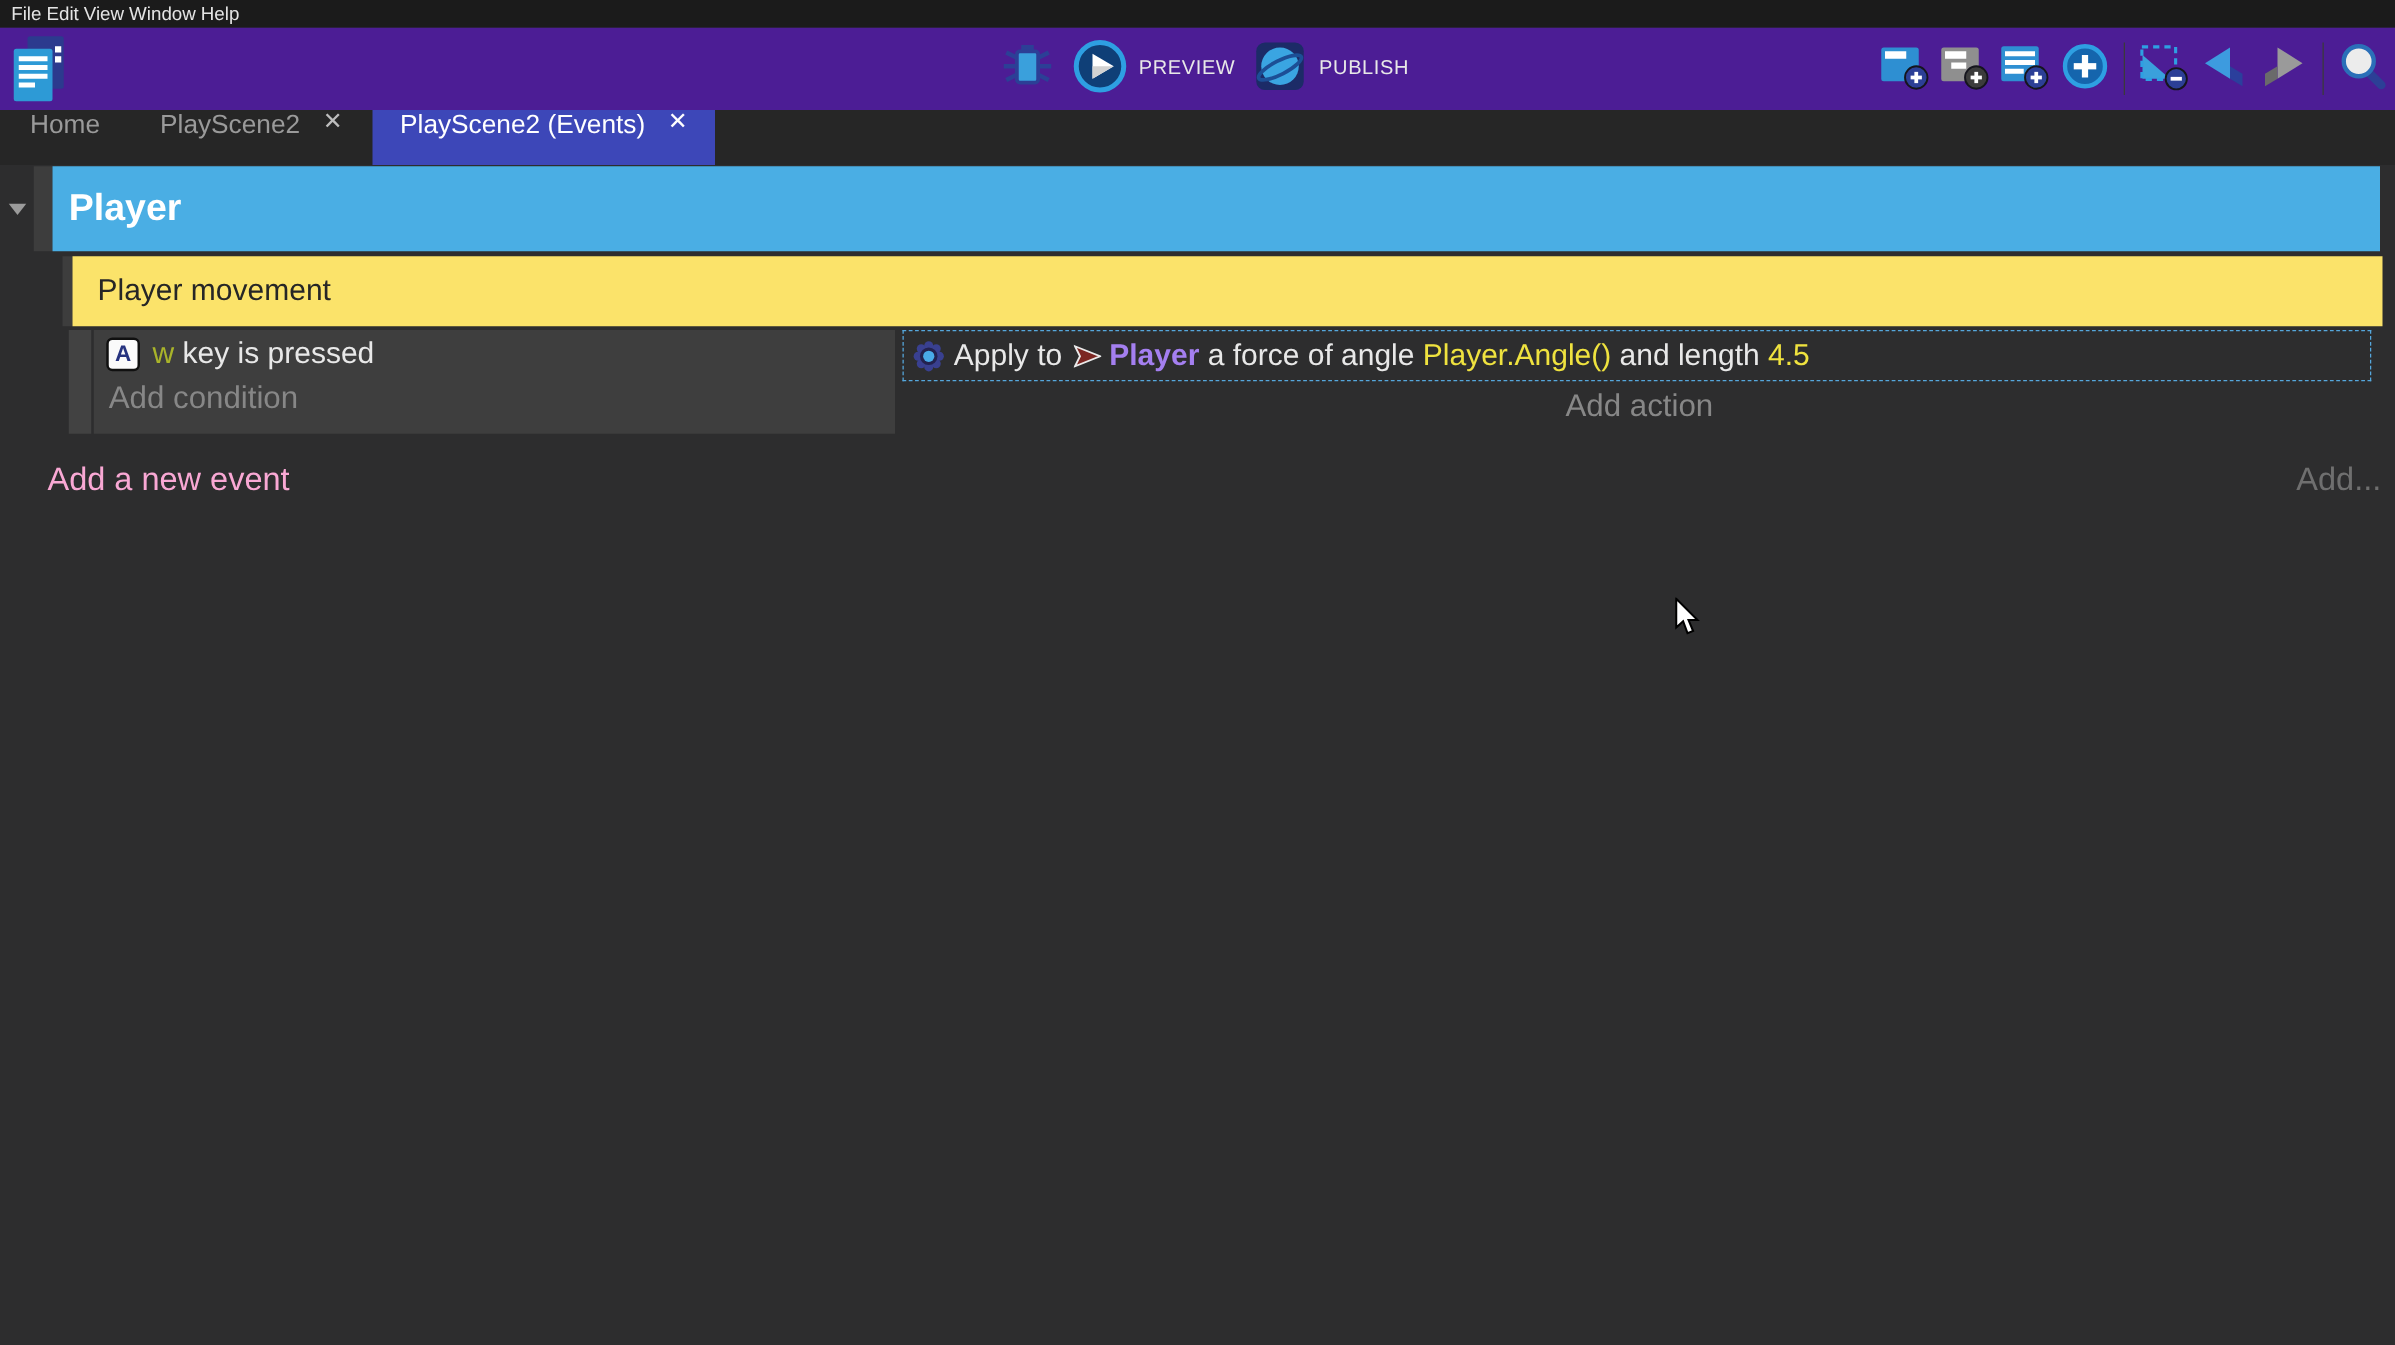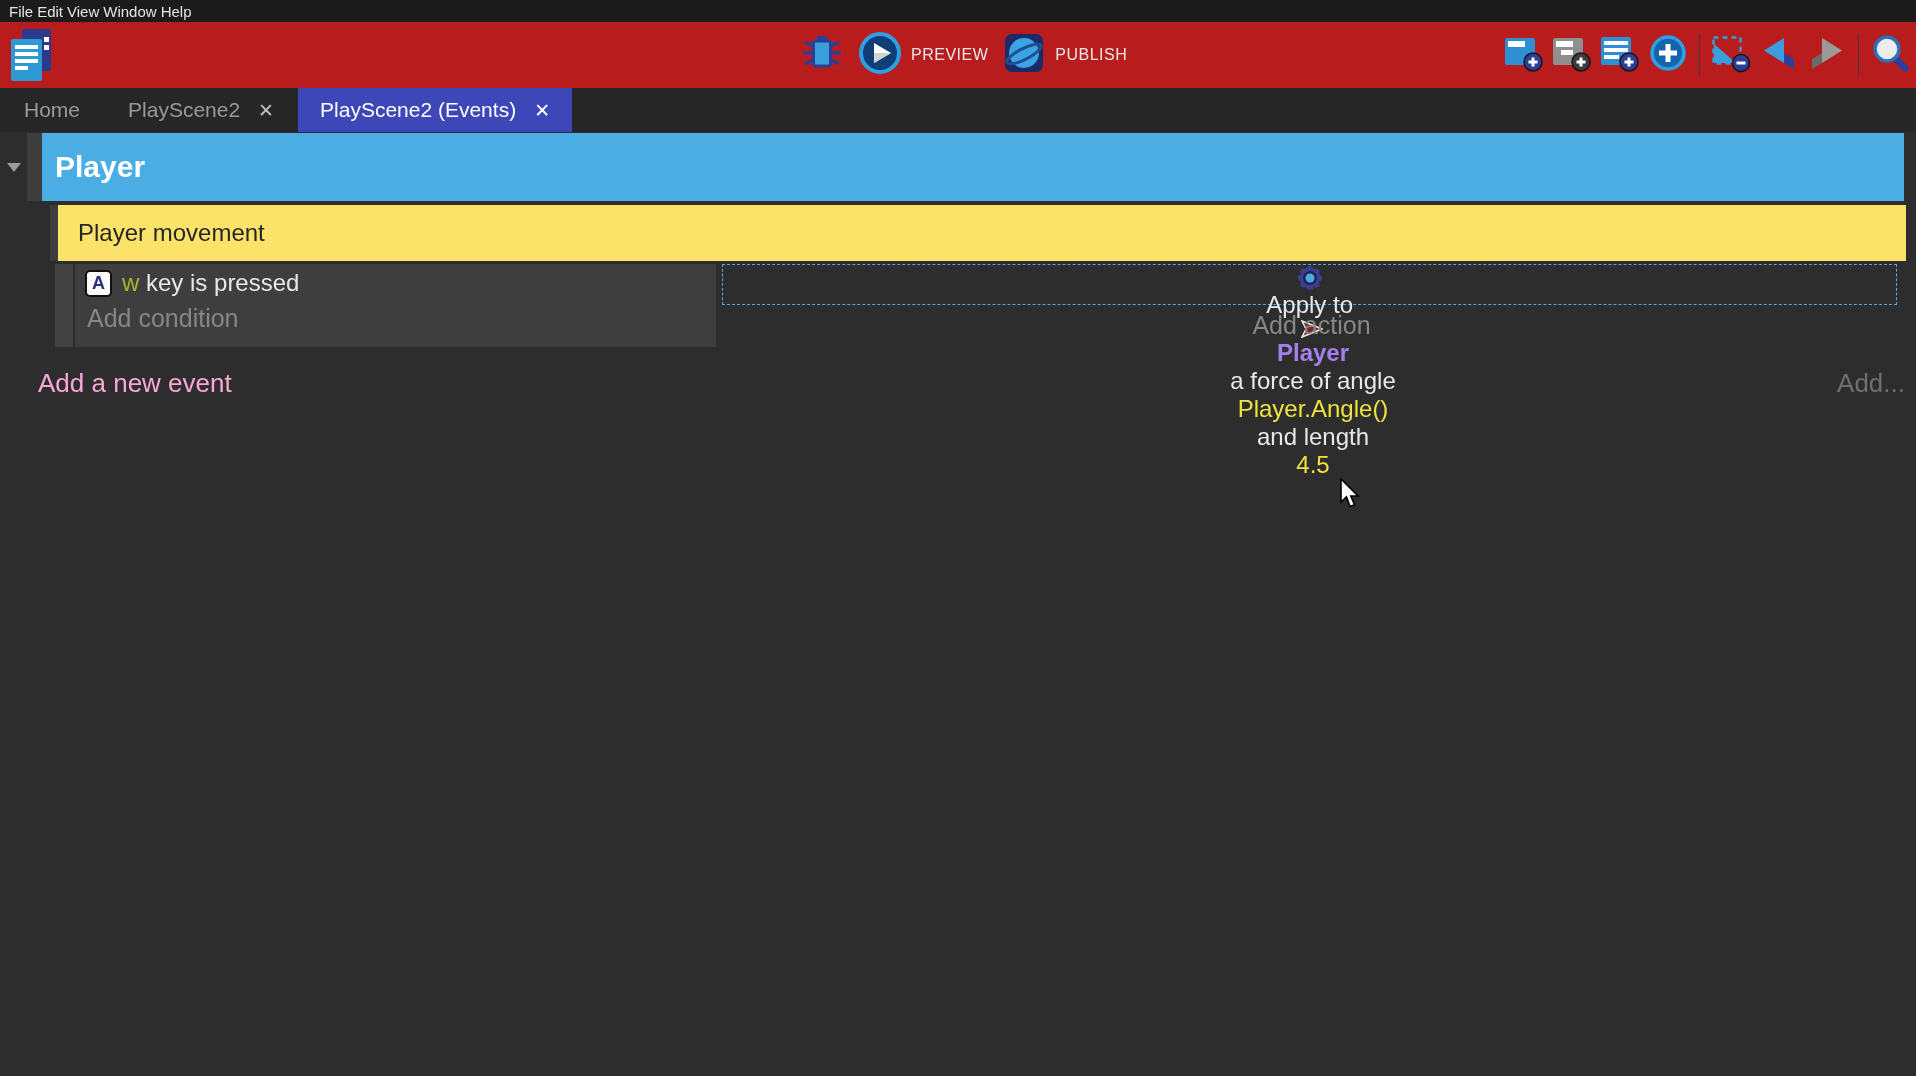--- a/index.html
+++ b/index.html
@@ -12,41 +12,41 @@
   
   .menubar {
     position:absolute; top:0; left:0; right:0; height:22px;
     background:#1b1b1b; display:flex; align-items:center;
     padding-left:9px; gap:4px; z-index:5;
   }
   .menubar .menu-item { font-size:15px; color:#e4e4e4; cursor:default; }
   
   .toolbar {
     position:absolute; top:22px; left:0; right:0; height:66px;
-    background:#b91c1c;
+    background:#4c1d95;
   }
   .logo-btn { position:absolute; left:8px; top:6px; width:46px; height:54px; }
   .toolbar-center {
     position:absolute; left:800px; top:0; height:66px;
     display:flex; align-items:center; gap:14px;
   }
   .tool-label { font-size:16px; letter-spacing:.5px; color:#e8e8e8; margin-left:9px; }
   .tool-btn { display:flex; align-items:center; }
   .toolbar-right {
     position:absolute; right:4px; top:0; height:66px;
     display:flex; align-items:center; gap:4px;
   }
   .icon-btn { width:44px; height:48px; display:flex; align-items:center; justify-content:center; }
   .tb-sep { width:1px; height:42px; background:#3a3a3a; margin:0 5px; }
   
   .tabbar {
     position:absolute; top:88px; left:0; right:0; height:44px;
     background:#262626; display:flex; align-items:stretch;
   }
-  .tab { display:flex; align-items:center; font-size:21px; color:#9a9a9a; padding:0 24px; }
+  .tab { display:flex; align-items:flex-start; font-size:21px; color:#9a9a9a; padding:0 24px; }
   .tab .close { margin-left:18px; font-size:19px; color:#bdbdbd; line-height:1; }
   .tab.active { background:var(--active_tab,#3d47b8); color:#ffffff; padding:0 22px; }
   .tab.active .close { color:#ffffff; }
   
   .events { position:absolute; top:132px; left:0; right:0; bottom:0; background:#2d2d2e; }
 
   .group-row { position:absolute; top:1px; left:0; right:0; height:68px; }
   .collapse-tri {
     position:absolute; left:7px; top:30px; width:0; height:0;
     border-left:7px solid transparent; border-right:7px solid transparent;
@@ -83,21 +83,21 @@
     display:inline-flex; align-items:center; justify-content:center; margin-right:10px;
     flex:none;
   }
   .key-name { color:var(--key_shortcut_text,#a9b42a); }
   .ghost { font-size:25px; color:#878787; }
   .add-condition { margin:7px 0 0 12px; }
   .action-col { position:absolute; left:722px; top:0; right:19px; height:83px; }
   .selected-action {
     height:41px; border:1px dashed var(--selection_outline,#56a8dd);
     display:flex; align-items:center; padding-left:7px;
-    font-size:24px; color:#e8e8e8; white-space:pre;flex-direction:column;
+    font-size:24px; color:#e8e8e8; white-space:pre;
   }
   .force-icon { flex:none; margin-right:7px; display:inline-flex; }
   .obj-icon { flex:none; margin:0 6px 0 3px; display:inline-flex; }
   .obj-name { font-weight:bold; color:var(--object_text,#a47ff0); }
   .expr { color:var(--expression_text,#efe23f); }
   .add-action { margin:6px 0 0 4px;text-align:center; }
 
   .add-new-event { position:absolute; top:236px; left:38px; font-size:26px; color:#f9a8d4; }
   .add-short { position:absolute; top:236px; right:11px; font-size:26px; color:#6f6f6f; }
 

